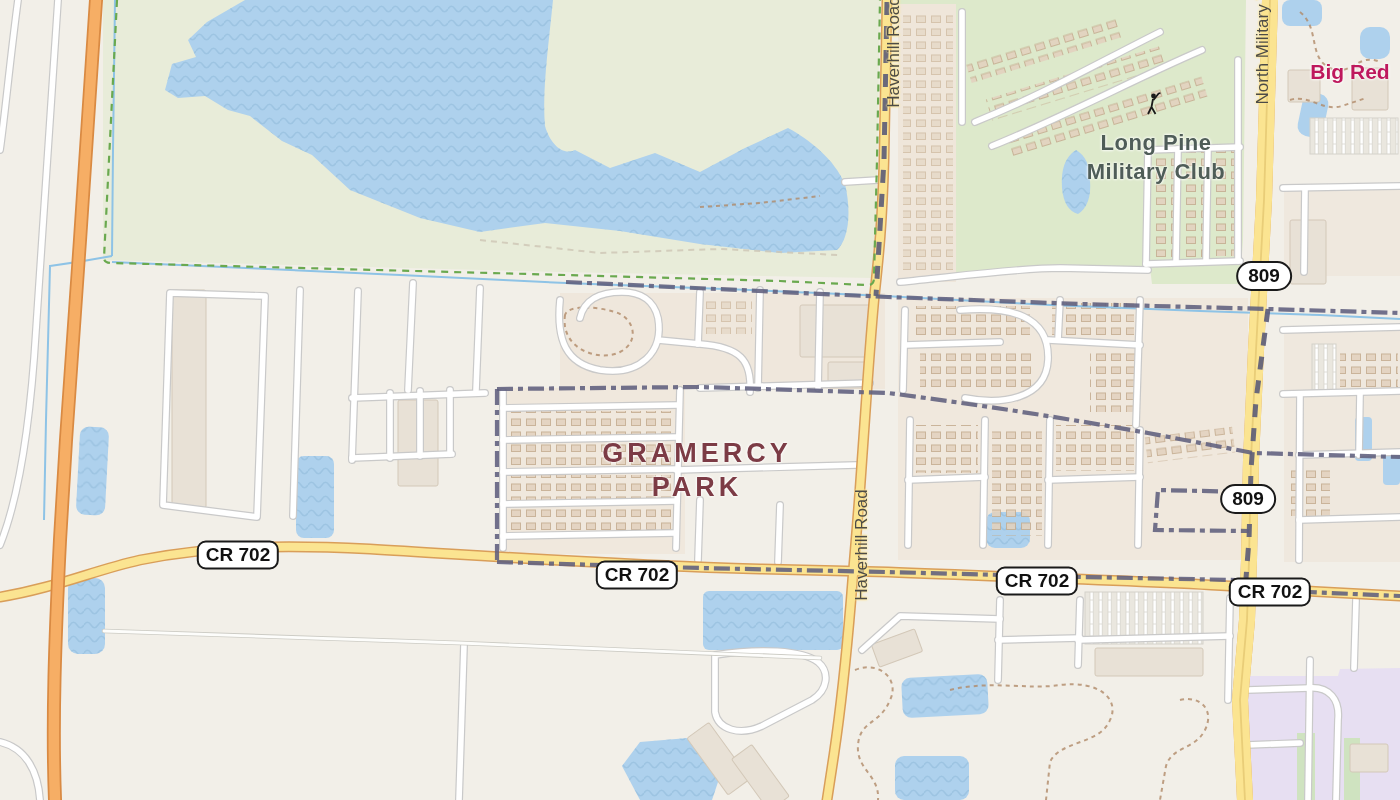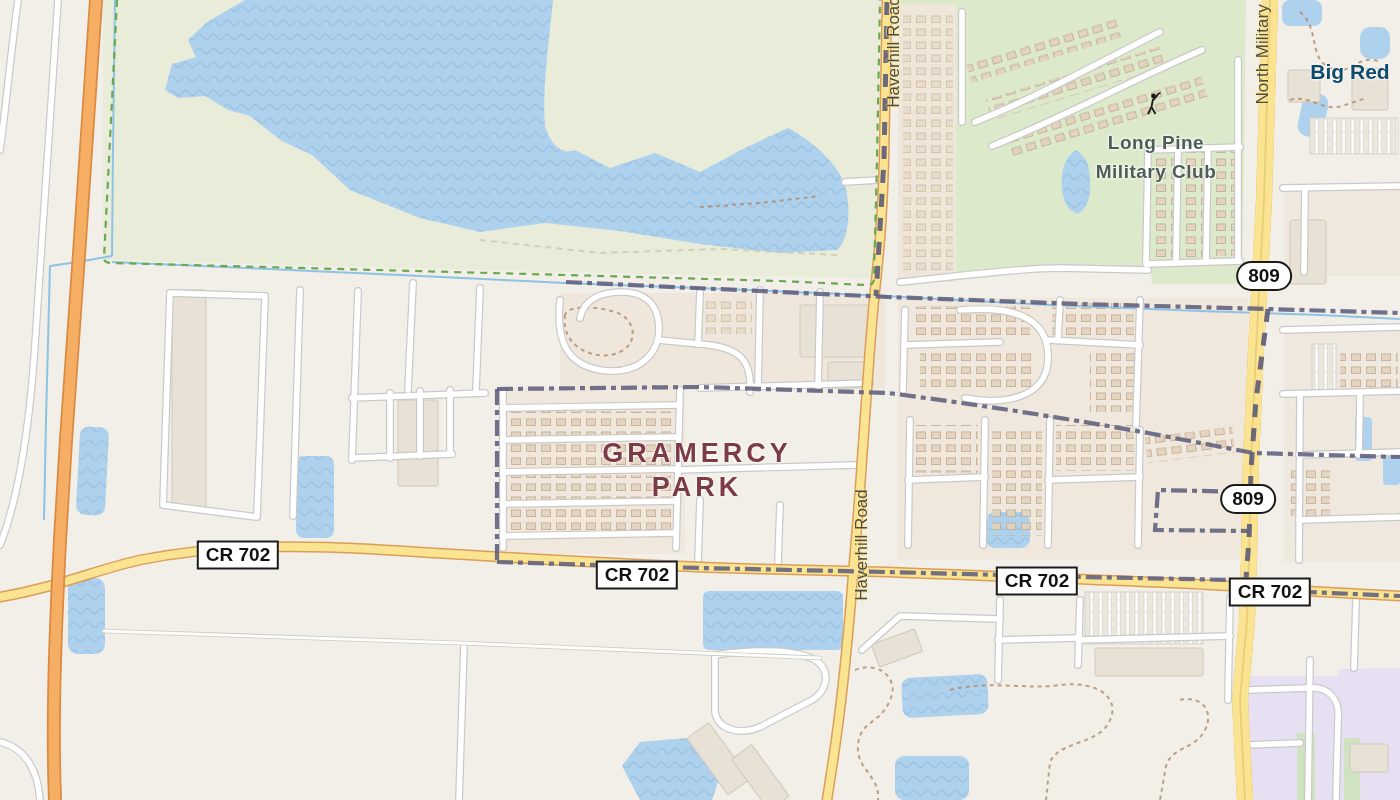--- a/index.html
+++ b/index.html
@@ -20,27 +20,27 @@
   .boundary-onroad{fill:none;stroke:#5b5b78;stroke-width:5;stroke-dasharray:13 11;opacity:.9;}
   .greendash{fill:none;stroke:#6aa94f;stroke-width:2.2;stroke-dasharray:7 6;}
   .stream{fill:none;stroke:#8ec3e6;stroke-width:2;}
   .trail{fill:none;stroke:#b08a68;stroke-width:2;stroke-dasharray:4 4;opacity:.8;}
   .ltrail{fill:none;stroke:#cdc6b4;stroke-width:2;stroke-dasharray:6 5;opacity:.8;}
   .seam{fill:none;stroke:#e9cd78;stroke-width:1.8;}
 
   
   .lbl{position:absolute;white-space:nowrap;transform:translate(-50%,-50%);pointer-events:none;}
   .place-big{font-size:27px;font-weight:bold;letter-spacing:4px;color:#7c3b45;text-shadow:0 0 3px #fff,0 0 3px #fff;}
-  .place-med{font-size:19px;font-weight:600;color:#4f5d58;text-shadow:0 0 3px #fff,0 0 3px #fff;letter-spacing:.5px;}
-  .place-sm{font-size:21px;font-weight:600;color:#0c4a6e;text-shadow:0 0 3px #fff,0 0 3px #fff;}
+  .place-med{font-size:22px;font-weight:600;color:#4f5d58;text-shadow:0 0 3px #fff,0 0 3px #fff;letter-spacing:.5px;}
+  .place-sm{font-size:21px;font-weight:600;color:#be185d;text-shadow:0 0 3px #fff,0 0 3px #fff;}
   .roadlbl{font-size:17px;color:#4c4b47;text-shadow:0 0 2px #fbe491,0 0 2px #fbe491,0 0 3px #fbe491;}
   .rot{transform:translate(-50%,-50%) rotate(-90deg);}
 
   .shield{position:absolute;transform:translate(-50%,-50%);background:#fff;border:2.5px solid #1a1a1a;
-          color:#111;font-weight:bold;font-size:19px;padding:1px 7px 2px 7px;border-radius:0;line-height:22px;}
+          color:#111;font-weight:bold;font-size:19px;padding:1px 7px 2px 7px;border-radius:9px;line-height:22px;}
   .shield.oval{border-radius:16px;padding:2px 10px 2px 10px;}
 </style>
 </head>
 <body>
 
 <div id="map">
 <svg width="1400" height="800" viewBox="0 0 1400 800">
   <defs>
     <pattern id="waves" width="28" height="14" patternUnits="userSpaceOnUse">
       <path d="M0,9 q3.5,-5.5 7,0 t7,0 t7,0 t7,0" fill="none" stroke="#8fb9d9" stroke-width="1.6" opacity=".55"></path>

